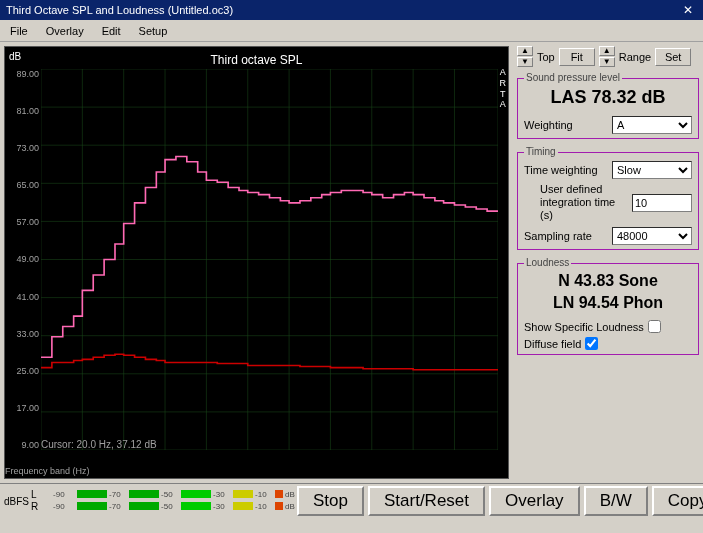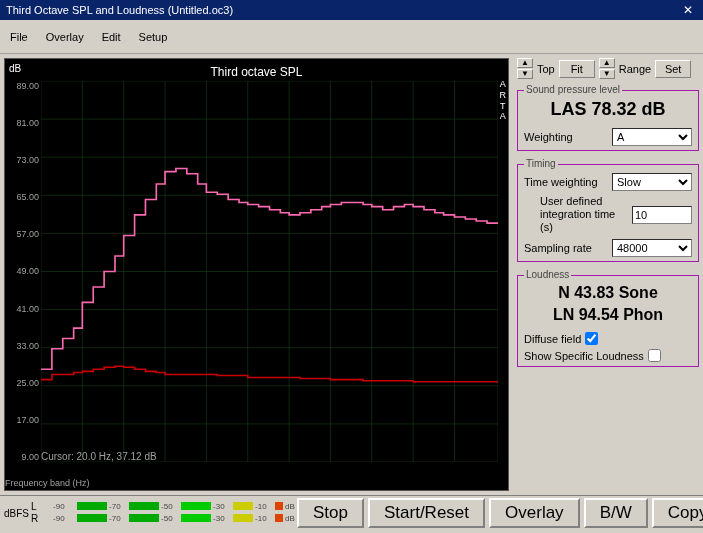--- a/index.html
+++ b/index.html
@@ -25,21 +25,21 @@
     #title-bar-close {
       color: white;
       font-size: 12px;
       cursor: pointer;
       padding: 0 4px;
     }
     
     #menu-bar {
       background: #d4d0c8;
       border-bottom: 1px solid #a0a0a0;
-      height: 34px;
+      height: 22px;
       display: flex;
       align-items: center;
       padding: 0 4px;
       gap: 6px;
     }
     .menu-item {
       padding: 2px 6px;
       cursor: pointer;
       font-size: 11px;
     }
@@ -507,26 +507,26 @@
       </div>
     </div>
 
     <div class="section-box" style="margin-top:10px;">
       <span class="section-label">Loudness</span>
       <div class="loudness-value">
         <span>N 43.83 Sone</span><br>
         <span>LN 94.54 Phon</span>
       </div>
       <div class="checkbox-row">
+        <span>Show Specific Loudness</span>
+        <input type="checkbox" style="">
+      </div>
+      <div class="checkbox-row">
         <span>Diffuse field</span>
         <input type="checkbox" checked="" style="">
-      </div>
-      <div class="checkbox-row">
-        <span>Show Specific Loudness</span>
-        <input type="checkbox" style="">
       </div>
     </div>
   </div>
 </div>
 
 <div id="bottom-bar">
   <div style="display:flex; flex-direction:row; align-items:center;">
     <span id="dbfs-label" style="font-size:10px;width:28px;margin-right:2px;">dBFS</span>
     <div id="level-meters" style="flex:1;">
 

